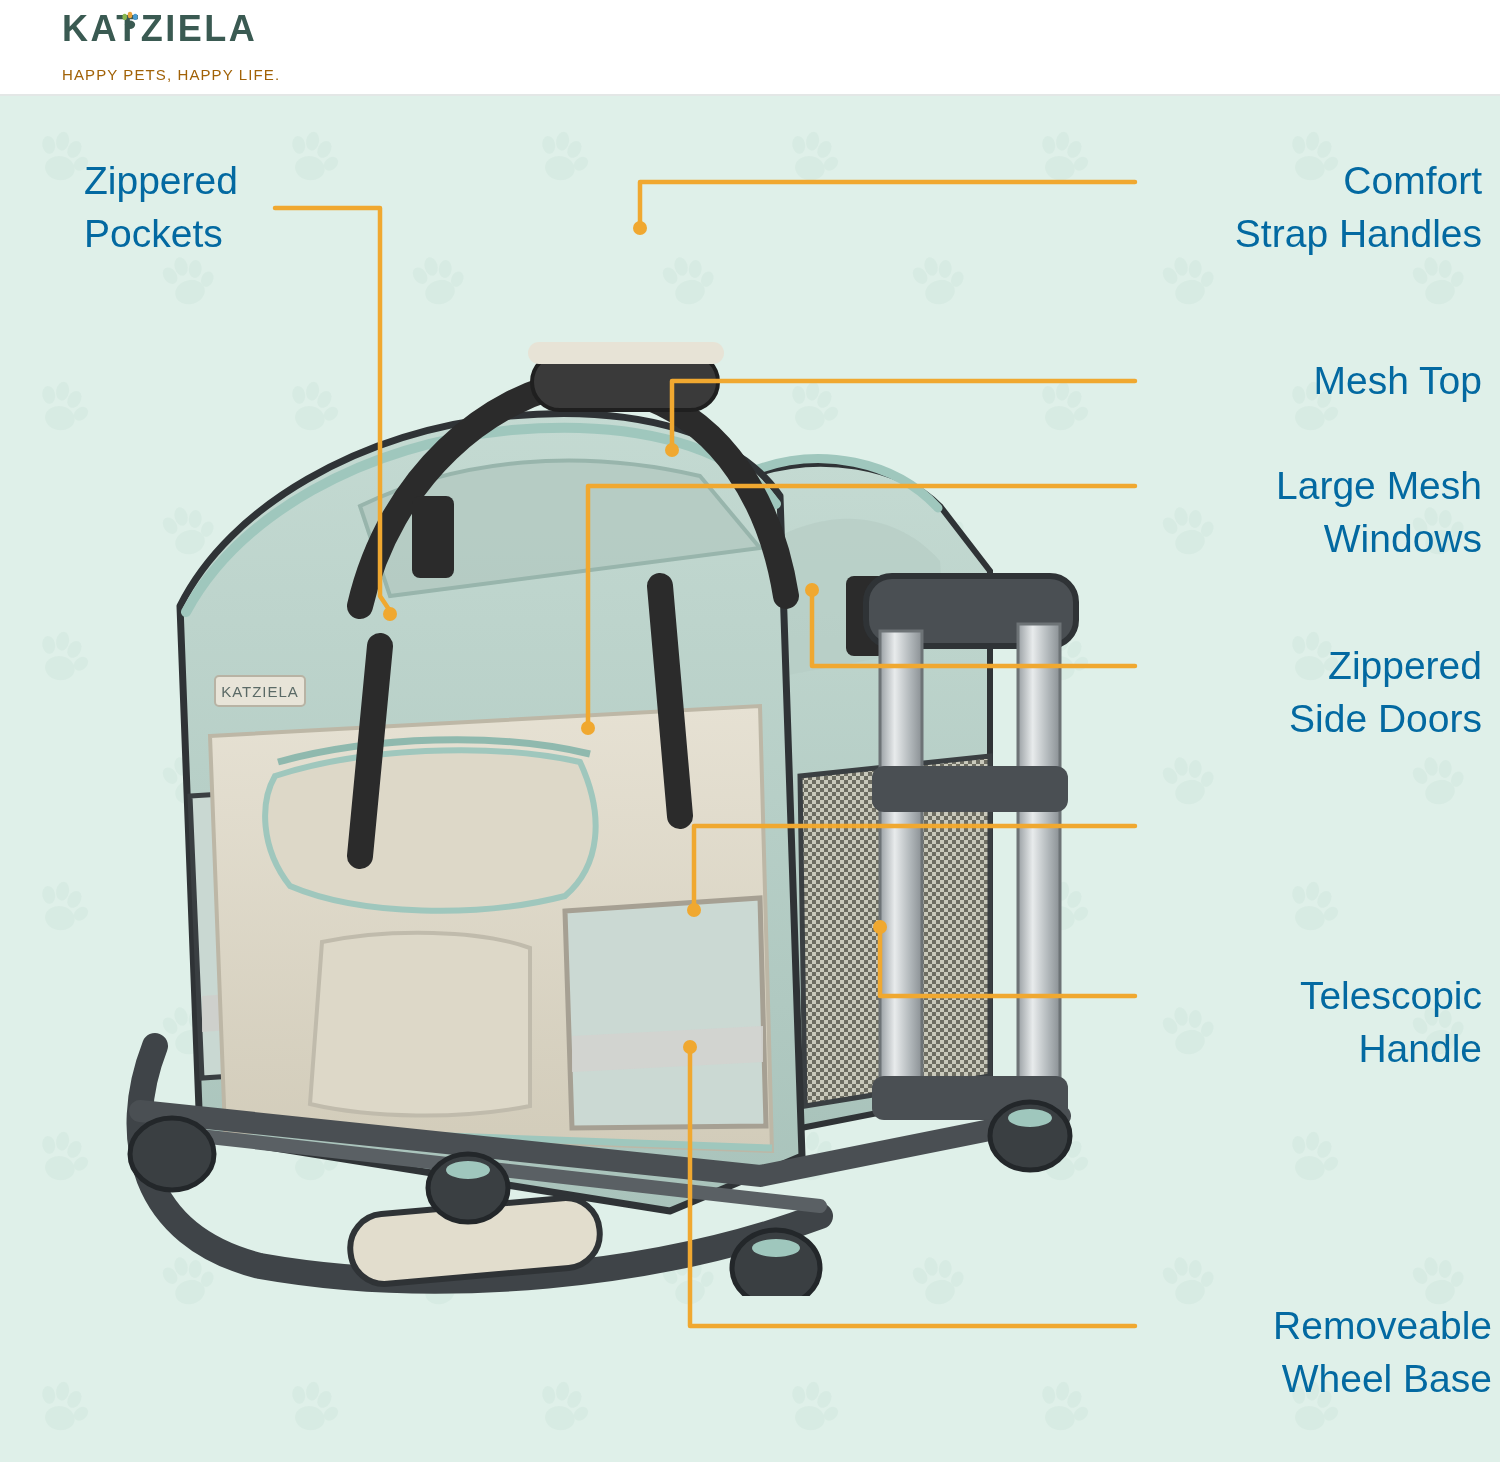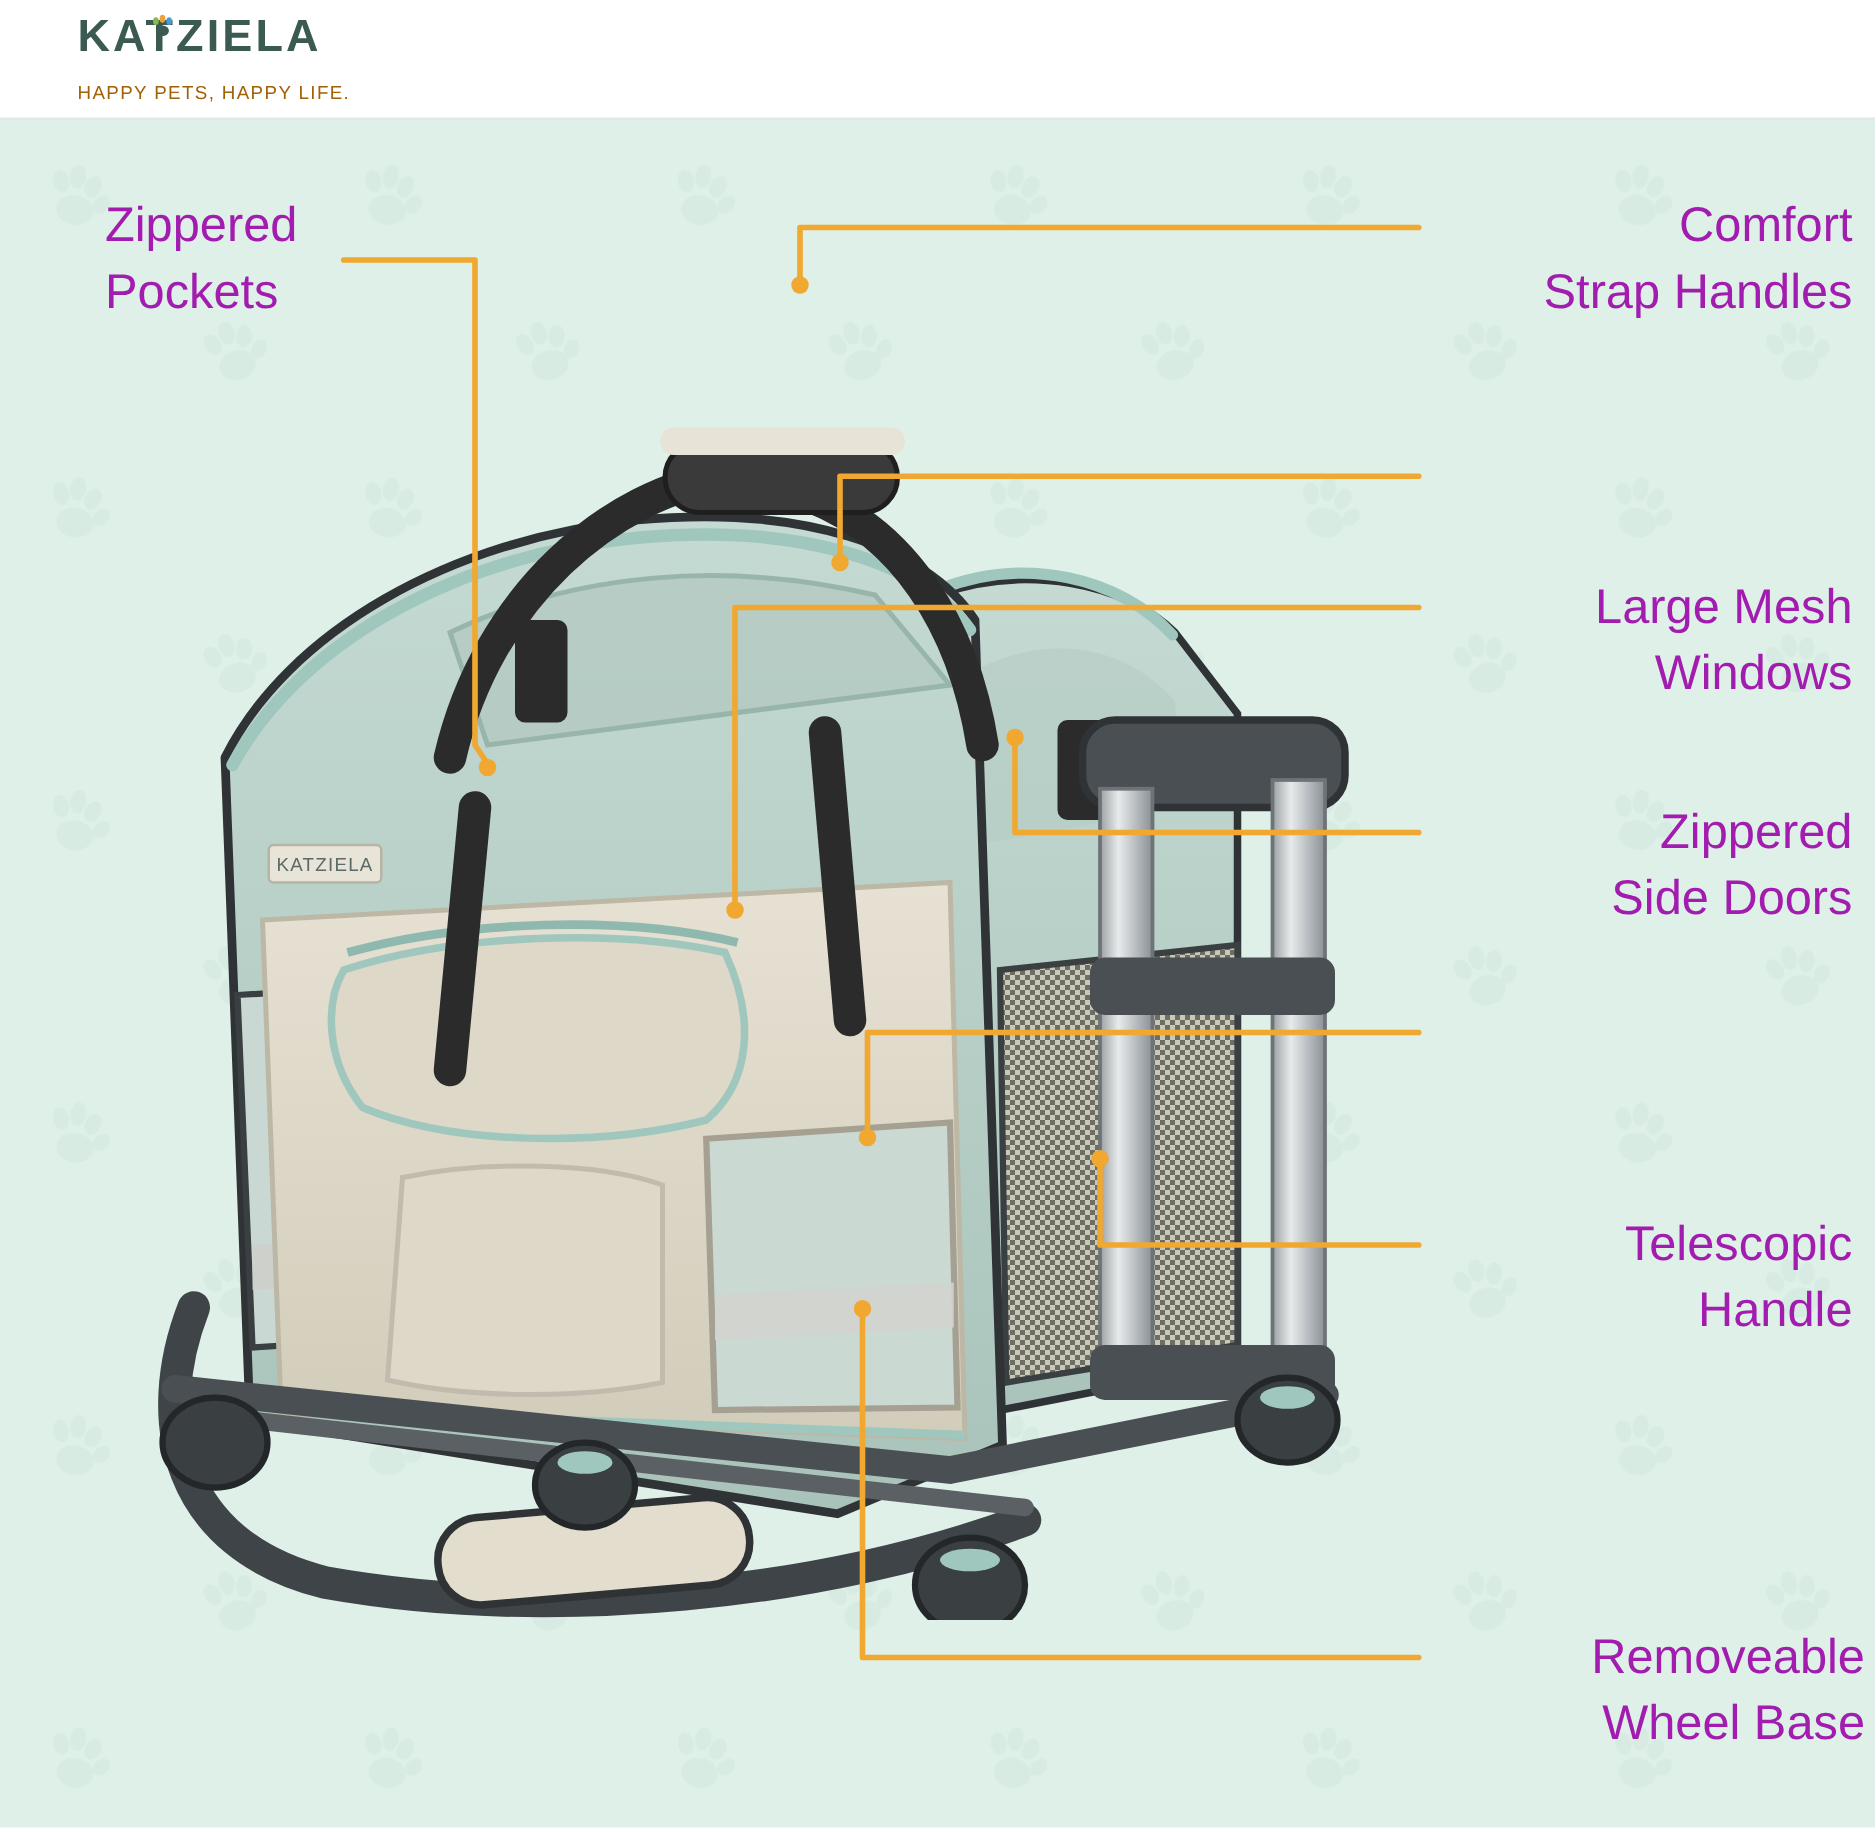--- a/index.html
+++ b/index.html
@@ -73,21 +73,21 @@
     position: absolute;
     left: 0; top: 0;
     width: 1500px;
     height: 1366px;
     opacity: 0.55;
   }
 
   
   .label {
     position: absolute;
-    color: #a21caf;
+    color: #0369a1;
     font-size: 39px;
     line-height: 53px;
     font-family: "Liberation Sans", sans-serif;
     white-space: pre-line;
   }
   .label.left { text-align: left; }
   .label.right { text-align: right; }
 
   
   #leaders {
@@ -282,20 +282,21 @@
         <circle cx="690" cy="951" r="7" fill="#f0a830" stroke="none"></circle>
       </g>
     </svg>
 
     <div class="label left" style="left:84px;  top:58px;  width:320px;">Zippered
 Pockets</div>
 
     <div class="label right" style="left:1152px; top:58px;  width:330px;">Comfort
 Strap Handles</div>
 
+    <div class="label right" style="left:1152px; top:258px; width:330px;">Mesh Top</div>
 
     <div class="label right" style="left:1152px; top:363px; width:330px;">Large Mesh
 Windows</div>
 
     <div class="label right" style="left:1152px; top:543px; width:330px;">Zippered
 Side Doors</div>
 
 
     <div class="label right" style="left:1152px; top:1203px; width:340px;">Removeable
 Wheel Base</div>

